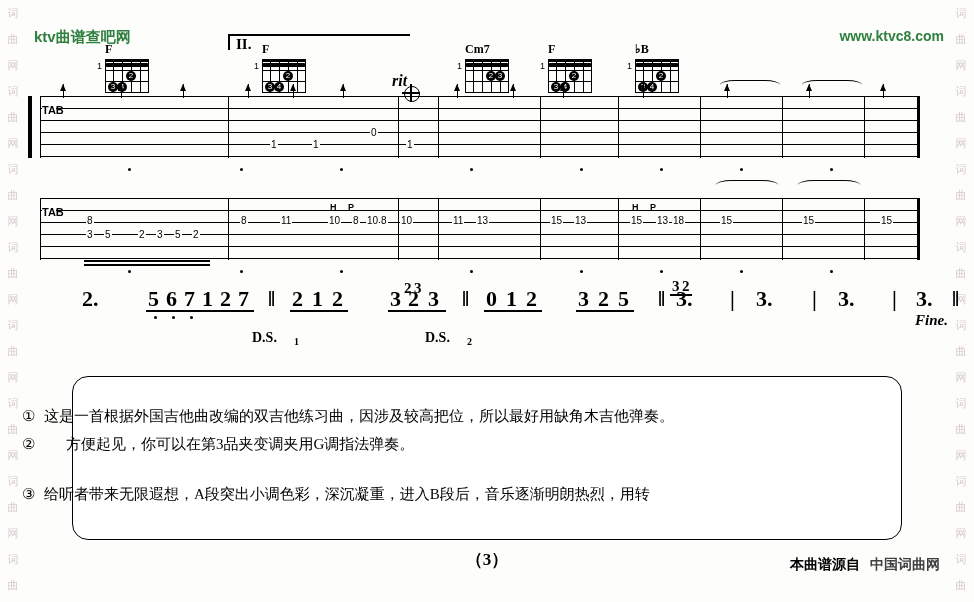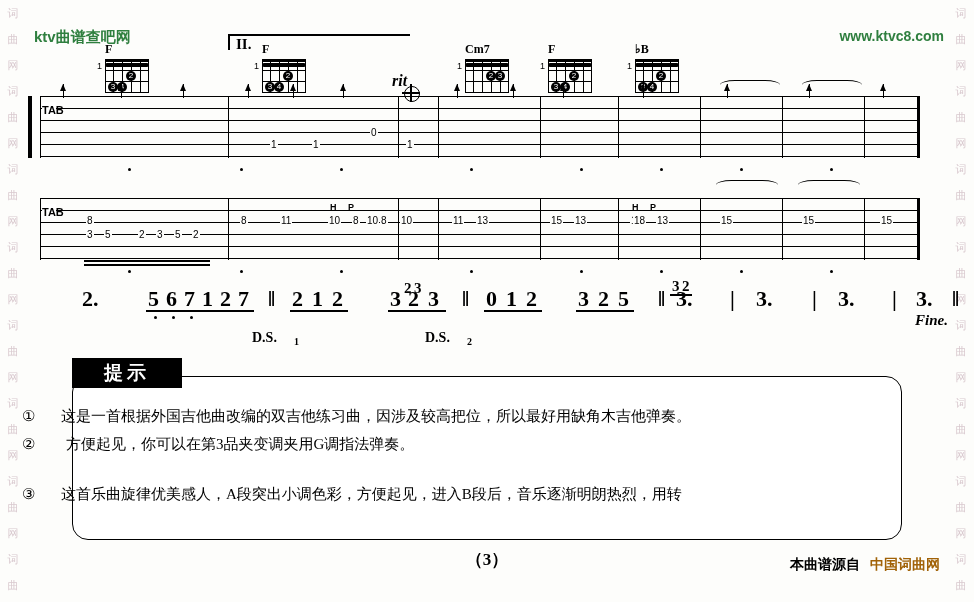--- a/index.html
+++ b/index.html
@@ -124,32 +124,32 @@
     font-family:"Liberation Sans", sans-serif;
     font-size:19px;font-weight:bold;
     text-align:center;line-height:30px;letter-spacing:4px;
   }
   .tip-row{
     position:absolute;left:22px;right:18px;
     font-family:"Liberation Serif", serif;
     font-size:15px;color:#000;line-height:21px;
   }
   .tip-row .idx{position:absolute;left:0;top:0;}
-  .tip-row .txt{display:block;margin-left:39px;}
+  .tip-row .txt{display:block;margin-left:22px;}
   .tip-row .cont{display:block;margin-left:44px;}
 
   .pagenum{
     position:absolute;left:0;right:0;top:548px;text-align:center;
     font-family:"Liberation Serif", serif;font-size:17px;font-weight:bold;
   }
   .footer{
     position:absolute;right:34px;top:556px;
     font-family:"Liberation Sans", sans-serif;font-size:14px;font-weight:bold;
   }
-  .footer .red{color:#a16207;margin-left:10px;}
+  .footer .red{color:#404040;margin-left:10px;}
   .fine{
     position:absolute;right:26px;top:312px;
     font-family:"Liberation Serif", serif;font-size:15px;
     font-style:italic;font-weight:bold;
   }
 </style>
 </head>
 <body>
 
 <div class="page">
@@ -426,21 +426,21 @@
     <div class="num" style="left:360px;top:18px;">10</div>
 
     <div class="hp" style="left:290px;top:4px;">H</div>
     <div class="hp" style="left:308px;top:4px;">P</div>
 
     <div class="num" style="left:412px;top:18px;">11</div>
     <div class="num" style="left:436px;top:18px;">13</div>
     <div class="num" style="left:510px;top:18px;">15</div>
     <div class="num" style="left:534px;top:18px;">13</div>
     <div class="num" style="left:590px;top:18px;">15</div>
-    <div class="num" style="left:593px;top:18px;">18</div>
+    <div class="num" style="left:632px;top:18px;">18</div>
     <div class="num" style="left:616px;top:18px;">13</div>
     <div class="num" style="left:680px;top:18px;">15</div>
     <div class="num" style="left:762px;top:18px;">15</div>
     <div class="num" style="left:840px;top:18px;">15</div>
 
     <div class="hp" style="left:592px;top:4px;">H</div>
     <div class="hp" style="left:610px;top:4px;">P</div>
 
     <div class="underbar" style="left:44px;top:62px;width:126px;"></div>
     <div class="underbar" style="left:44px;top:66px;width:126px;"></div>
@@ -512,33 +512,32 @@
     <div class="nn" style="left:912px;top:4px;">‖</div>
   </div>
 
   <div class="dsmark" style="left:252px;top:330px;">D.S.</div>
   <div class="dsmark" style="left:294px;top:336px;font-size:10px;">1</div>
   <div class="dsmark" style="left:425px;top:330px;">D.S.</div>
   <div class="dsmark" style="left:467px;top:336px;font-size:10px;">2</div>
   <div class="fine">Fine.</div>
 
   <div class="tips"></div>
-  <div class="tips-title">提示</div>
 
   <div class="tip-row" style="top:406px;">
     <span class="idx">①</span>
     <span class="txt">这是一首根据外国吉他曲改编的双吉他练习曲，因涉及较高把位，所以最好用缺角木吉他弹奏。</span>
   </div>
   <div class="tip-row" style="top:434px;">
     <span class="idx">②</span>
     <span class="cont">方便起见，你可以在第3品夹变调夹用G调指法弹奏。</span>
   </div>
   <div class="tip-row" style="top:484px;">
     <span class="idx">③</span>
-    <span class="txt">这首乐曲旋律优美感人，A段突出小调色彩，方便起见，进入B段后，音乐逐渐明朗热烈，用转</span>
+    <span class="txt">给听者带来无限遐想，A段突出小调色彩，深沉凝重，进入B段后，音乐逐渐明朗热烈，用转</span>
   </div>
 
   <div class="pagenum">（3）</div>
   <div class="footer">
     <span>本曲谱源自</span><span class="red">中国词曲网</span>
   </div>
 
 </div>
 
 </body></html>

